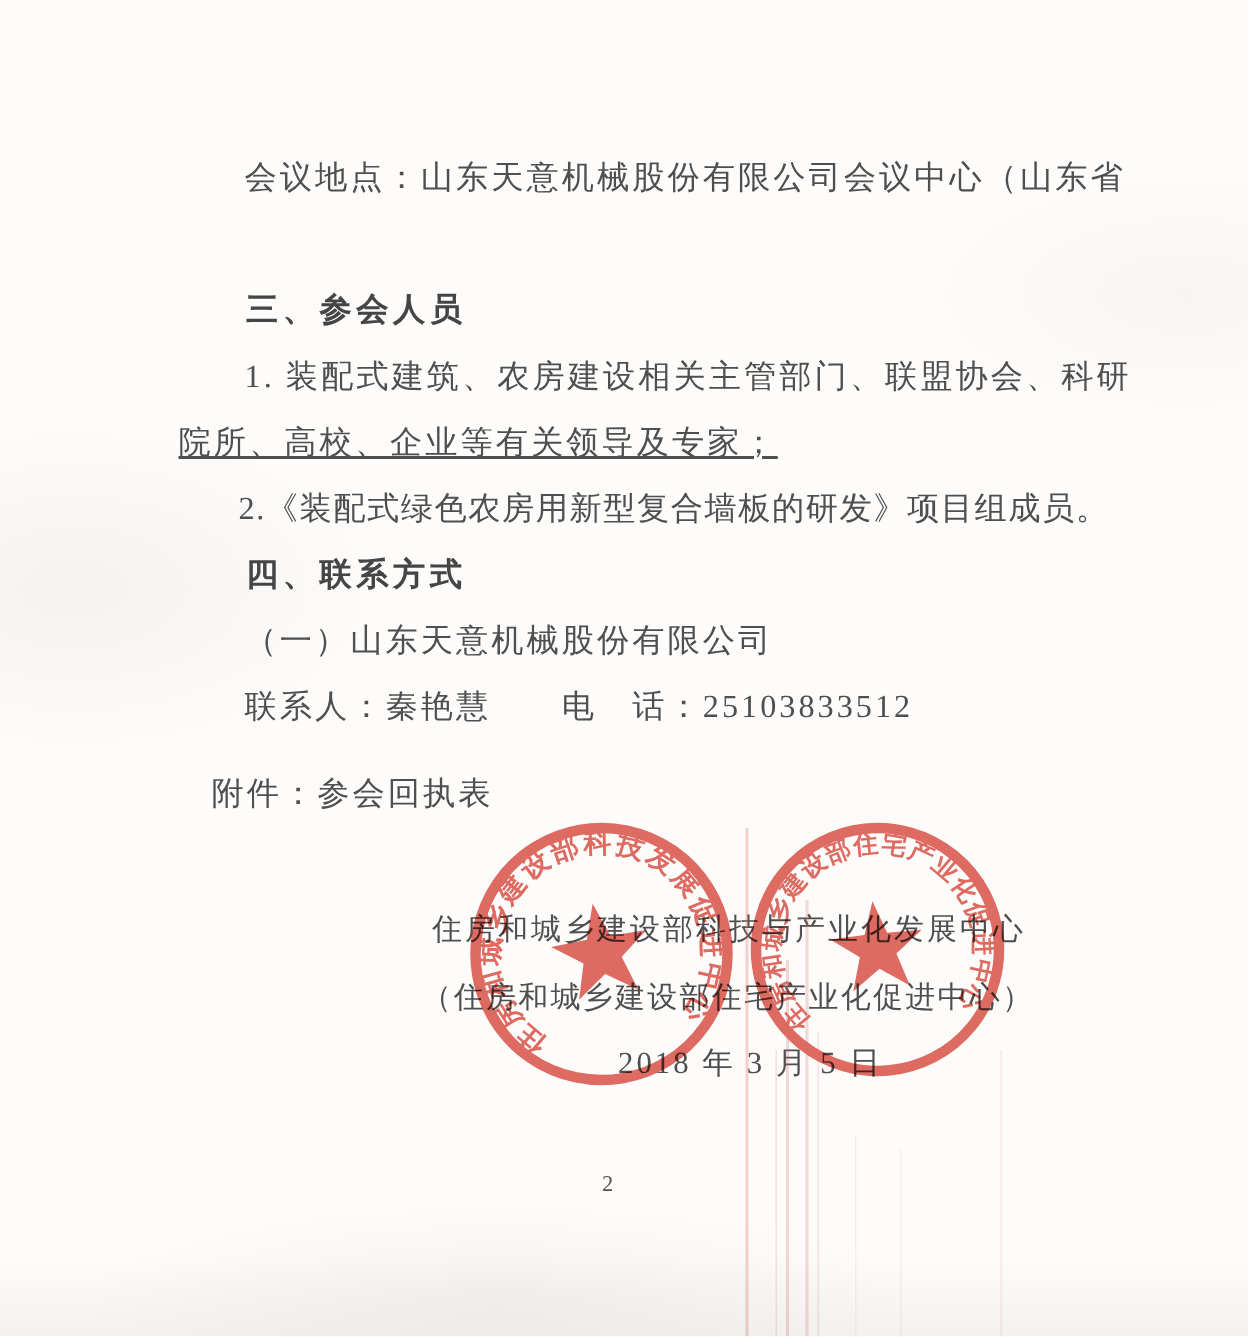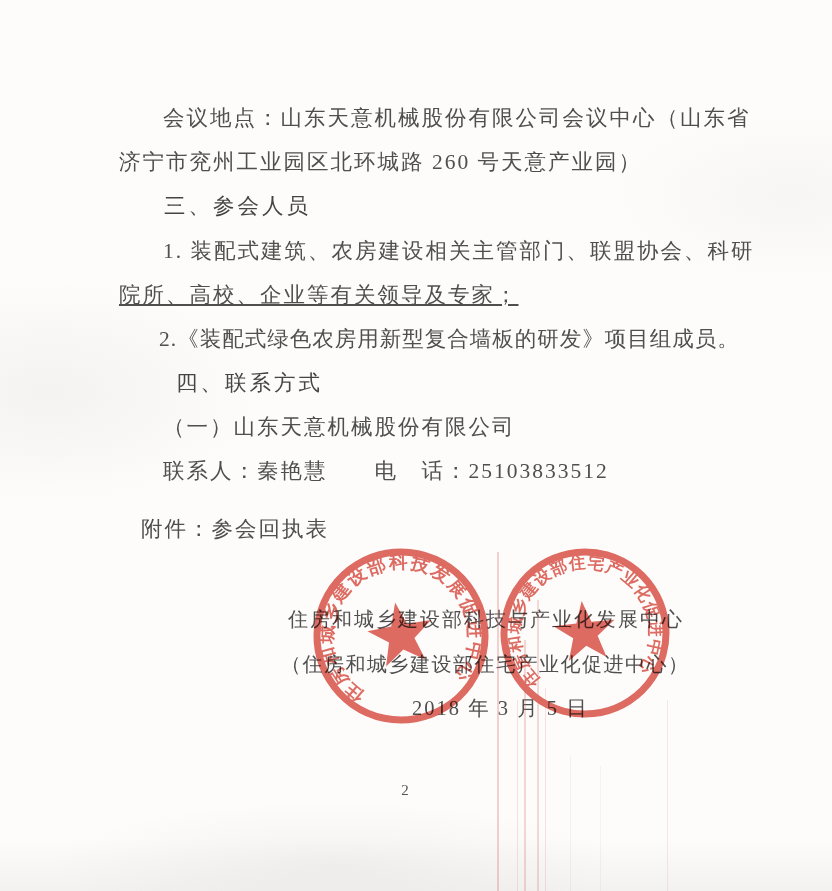--- a/index.html
+++ b/index.html
@@ -18,32 +18,32 @@
   }
   .doc-line{
     position:absolute;
     font-size:21.5px;
     letter-spacing:2px;
     white-space:nowrap;
     color:#4f4f4f;
   }
   .heading{
     font-family:"Liberation Sans","DejaVu Sans",sans-serif;
-    font-weight:normal;
+    font-weight:bold;
     color:#454545;
     letter-spacing:3px;
     text-align:center;
   }
   .l1{top:103px;left:163px;}
   .l2{top:147px;left:119px;}
   .l3{top:191px;left:164px;}
   .l4{top:236px;left:163px;}
   .l5{top:280px;left:119px;text-decoration:underline;}
   .l6{top:324px;left:159px;letter-spacing:1px;}
-  .l7{top:368px;left:176px;}
+  .l7{top:368px;left:164px;}
   .l8{top:412px;left:163px;}
   .l9{top:456px;left:163px;}
   .l-attach{top:514px;left:141px;}
   .sig1{top:606px;left:288px;font-size:20px;letter-spacing:2px;font-family:Liberation Serif, serif;}
   .sig2{top:651px;left:281px;font-size:20px;letter-spacing:1.5px;}
   .sig-date{top:694px;left:412px;font-size:20.5px;letter-spacing:2px;}
   .page-number{
     position:absolute;top:782px;left:0;right:22px;
     text-align:center;font-size:15px;color:#555;
   }
@@ -72,21 +72,20 @@
     background:linear-gradient(rgba(125,120,114,0), rgba(125,120,114,0.08));
     pointer-events:none;
   }
 </style>
 </head>
 <body>
 
 <div class="page">
 
   <div class="doc-line l1">会议地点：山东天意机械股份有限公司会议中心（山东省</div>
-  <div class="doc-line l2">济宁市兖州工业园区北环城路 260 号天意产业园）</div>
   <div class="doc-line heading l3">三、参会人员</div>
   <div class="doc-line l4">1. 装配式建筑、农房建设相关主管部门、联盟协会、科研</div>
   <div class="doc-line l5">院所、高校、企业等有关领导及专家；</div>
   <div class="doc-line l6">2.《装配式绿色农房用新型复合墙板的研发》项目组成员。</div>
   <div class="doc-line heading l7">四、联系方式</div>
   <div class="doc-line l8">（一）山东天意机械股份有限公司</div>
   <div class="doc-line l9">联系人：秦艳慧　　电　话：25103833512</div>
 
   <div class="doc-line l-attach">附件：参会回执表</div>
 

